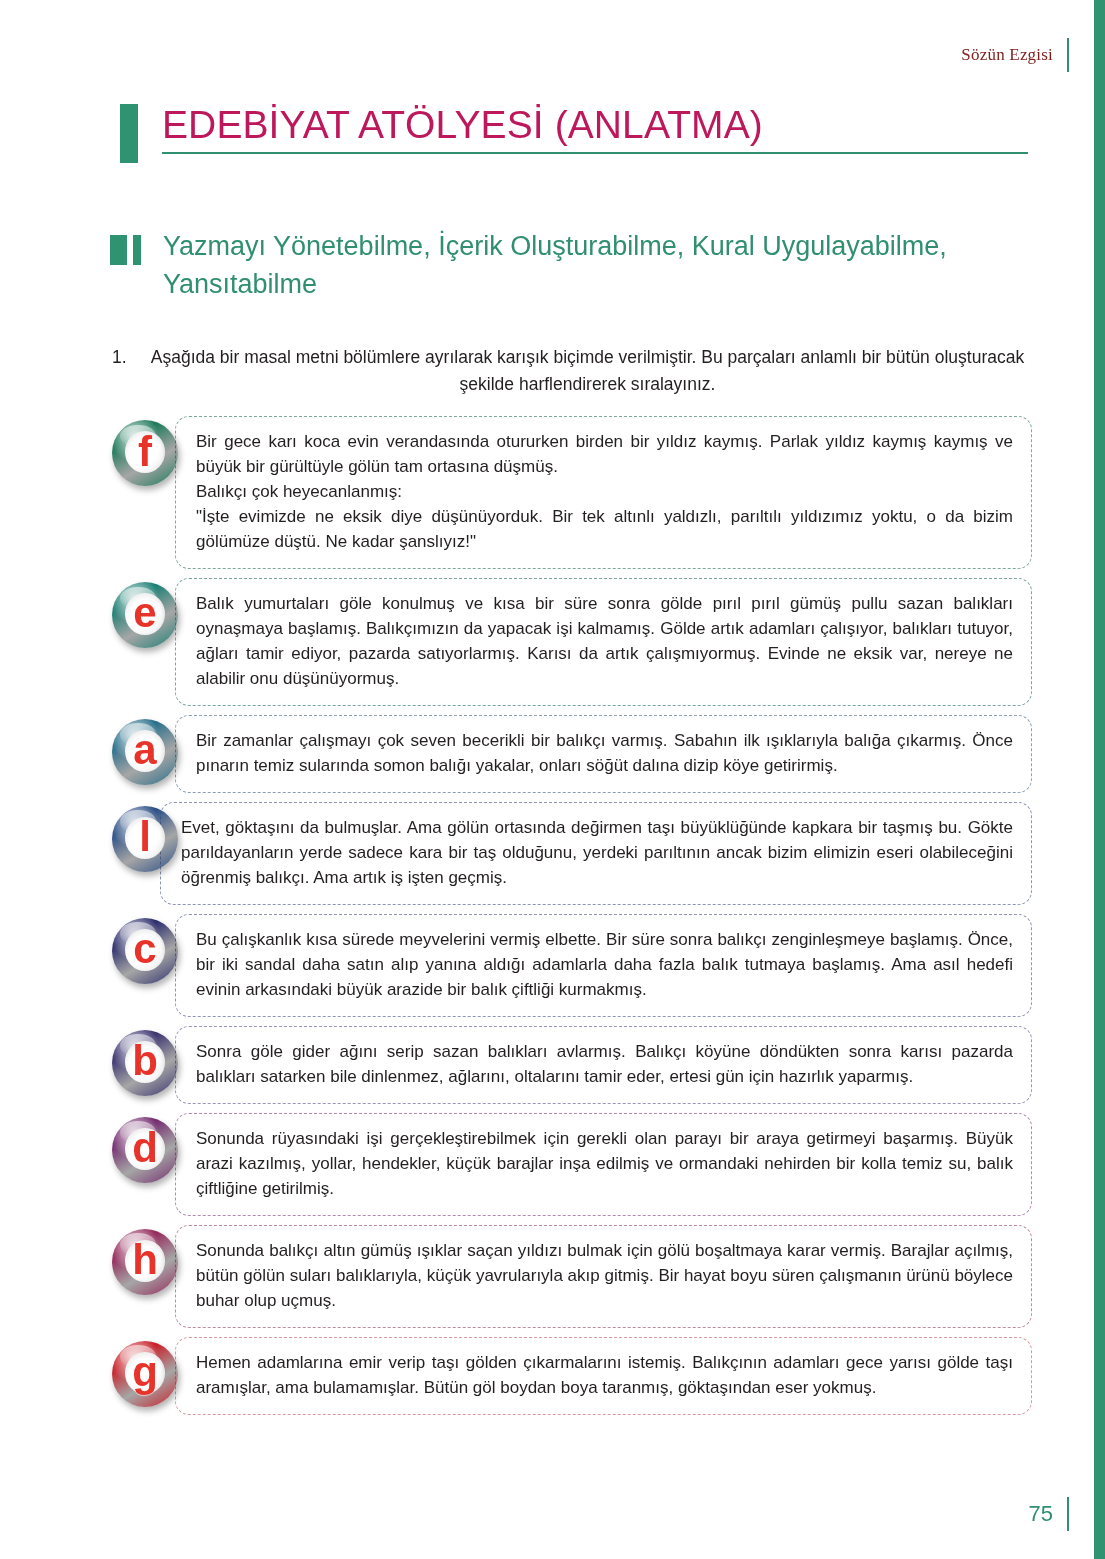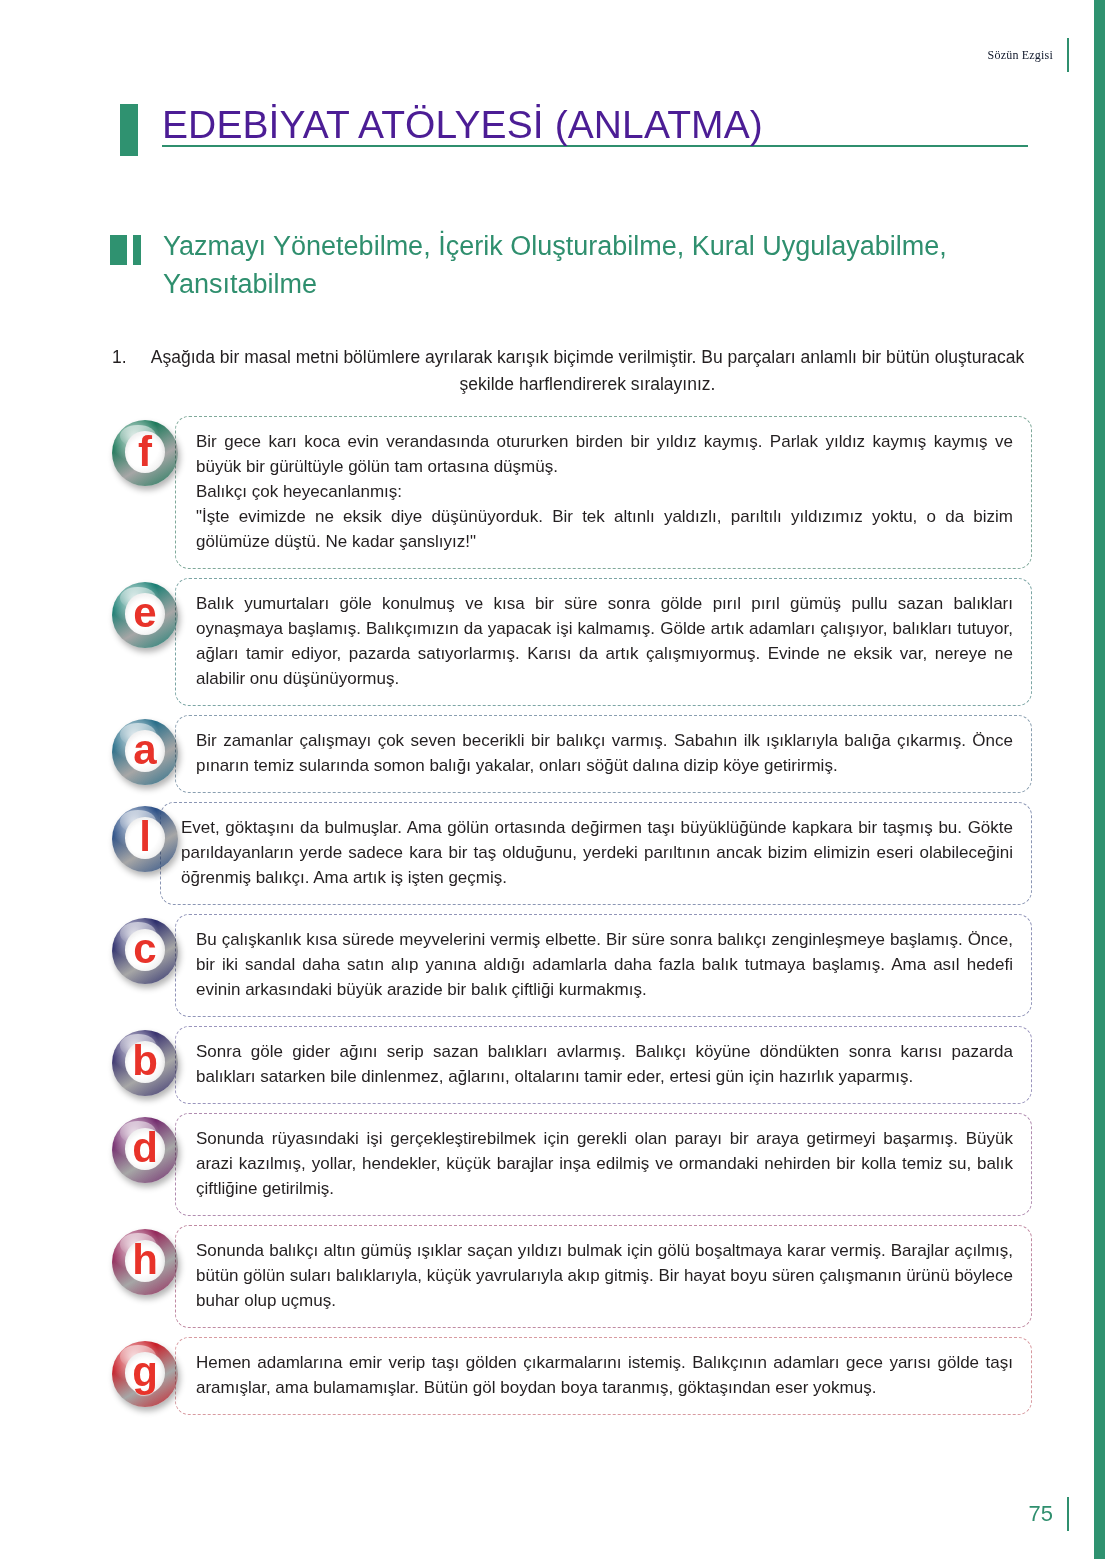--- a/index.html
+++ b/index.html
@@ -28,22 +28,22 @@
   .running-head {
     position: absolute;
     top: 38px;
     right: 36px;
     display: flex;
     align-items: center;
     gap: 14px;
   }
   .running-head .rh-text {
     font-family: "Liberation Serif", serif;
-    font-size: 12px;
-    color: #0f172a;
+    font-size: 17px;
+    color: #7f1d1d;
     letter-spacing: .2px;
     white-space: nowrap;
   }
   .running-head .rh-rule {
     display: block;
     width: 2px;
     height: 34px;
     background: #2f8f6e;
   }
 
@@ -82,23 +82,24 @@
     flex: 0 0 18px;
     align-self: stretch;
   }
   .title-texts {
     padding-left: 24px;
     flex: 1 1 auto;
   }
   .title-main {
     font-size: 39px;
     line-height: 1.06;
-    color: #4c1d95;
+    color: #be185d;
     font-weight: 400;
     letter-spacing: .1px;
+    padding-bottom: 7px;
   }
   .title-rule {
     height: 2px;
     background: #2f8f6e;
     width: 866px;
     margin-bottom: 9px;
   }
   .title-sub {
     font-size: 36px;
     line-height: 1.1;

